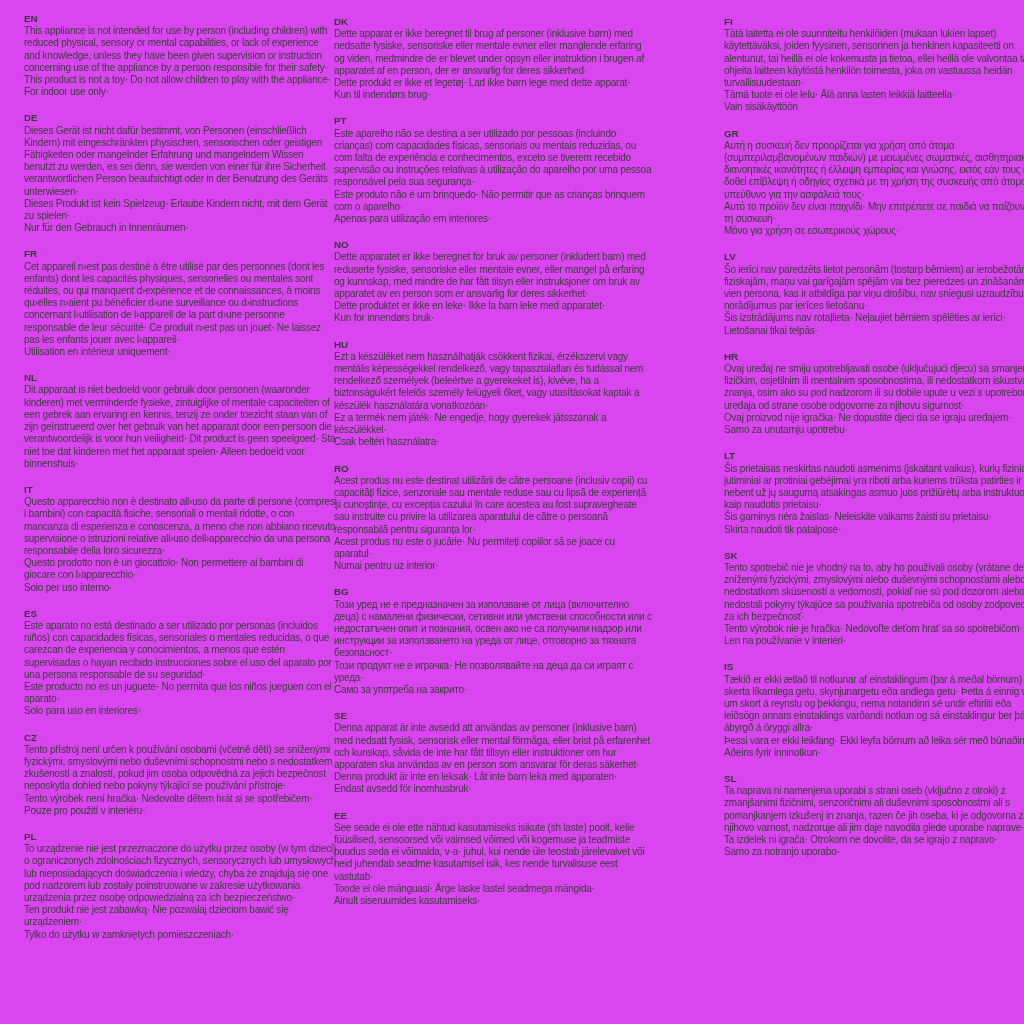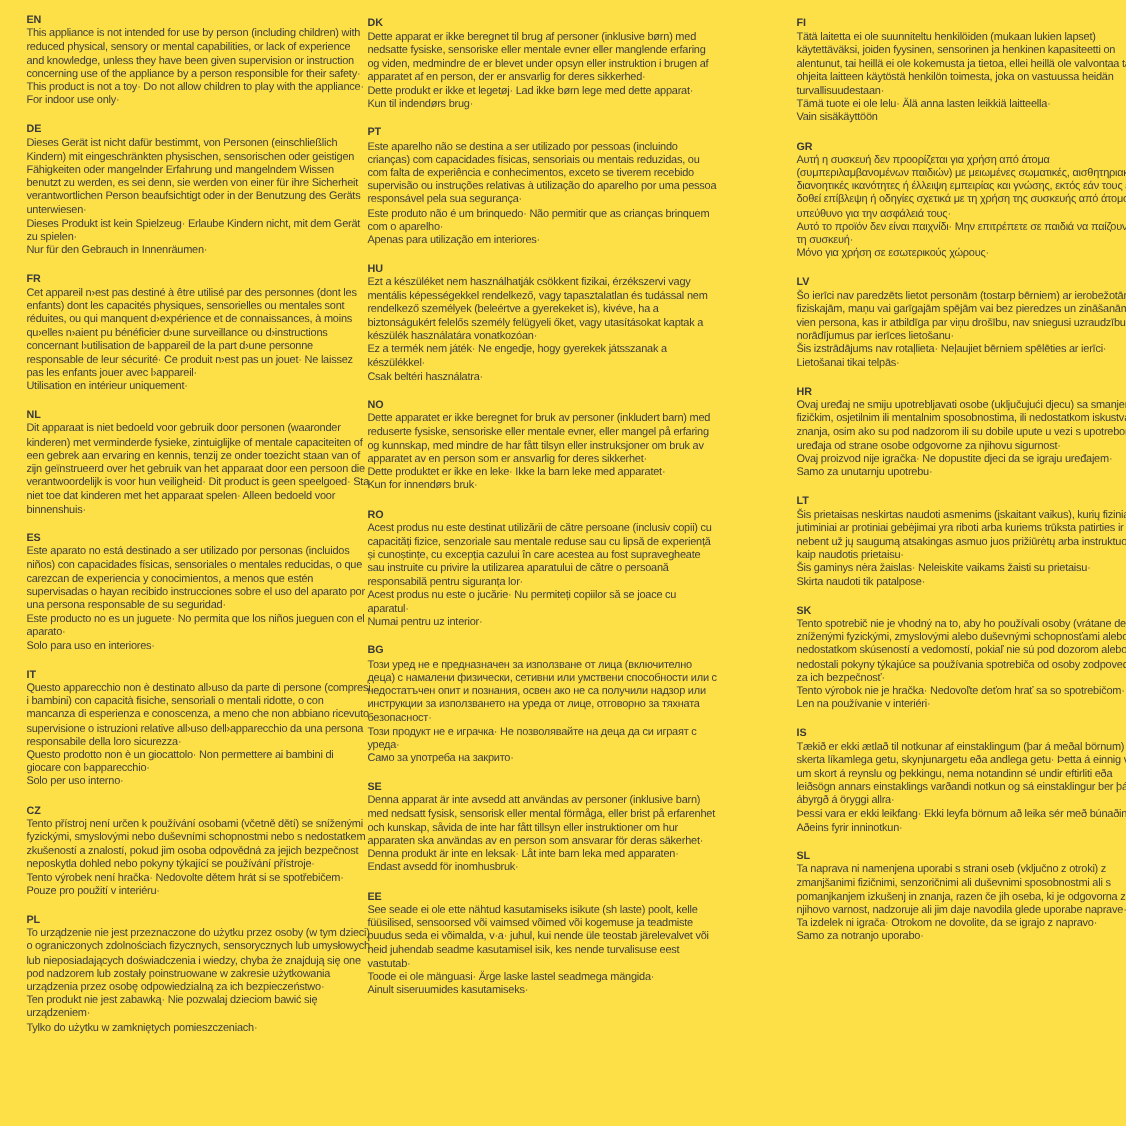--- a/index.html
+++ b/index.html
@@ -4,21 +4,21 @@
 <style>
   html, body {
     margin: 0;
     padding: 0;
     background: #ffffff;
   }
   .page {
     position: relative;
     width: 1024px;
     height: 1024px;
-    background: #fde047;
+    background: #d946ef;
     overflow: hidden;
     font-family: "Liberation Sans", sans-serif;
     color: #3d3d3d;
     -webkit-font-smoothing: antialiased;
   }
   .col {
     position: absolute;
     top: 13px;
   }
   .col-1 { left: 24px;  width: 313px; }
@@ -66,32 +66,32 @@
     <section class="block">
       <h3 class="code">FR</h3>
       <p class="txt">Cet appareil n›est pas destiné à être utilisé par des personnes (dont les enfants) dont les capacités physiques, sensorielles ou mentales sont réduites, ou qui manquent d›expérience et de connaissances, à moins qu›elles n›aient pu bénéficier d›une surveillance ou d›instructions concernant l›utilisation de l›appareil de la part d›une personne responsable de leur sécurité· Ce produit n›est pas un jouet· Ne laissez pas les enfants jouer avec l›appareil·
 Utilisation en intérieur uniquement·</p>
     </section>
     <section class="block">
       <h3 class="code">NL</h3>
       <p class="txt">Dit apparaat is niet bedoeld voor gebruik door personen (waaronder kinderen) met verminderde fysieke, zintuiglijke of mentale capaciteiten of een gebrek aan ervaring en kennis, tenzij ze onder toezicht staan van of zijn geïnstrueerd over het gebruik van het apparaat door een persoon die verantwoordelijk is voor hun veiligheid· Dit product is geen speelgoed· Sta niet toe dat kinderen met het apparaat spelen· Alleen bedoeld voor binnenshuis·</p>
     </section>
     <section class="block">
+      <h3 class="code">IT</h3>
+      <p class="txt">Questo apparecchio non è destinato all›uso da parte di persone (compresi i bambini) con capacità fisiche, sensoriali o mentali ridotte, o con mancanza di esperienza e conoscenza, a meno che non abbiano ricevuto supervisione o istruzioni relative all›uso dell›apparecchio da una persona responsabile della loro sicurezza·
+Questo prodotto non è un giocattolo· Non permettere ai bambini di giocare con l›apparecchio·
+Solo per uso interno·</p>
+    </section>
+    <section class="block">
       <h3 class="code">ES</h3>
       <p class="txt">Este aparato no está destinado a ser utilizado por personas (incluidos niños) con capacidades físicas, sensoriales o mentales reducidas, o que carezcan de experiencia y conocimientos, a menos que estén supervisadas o hayan recibido instrucciones sobre el uso del aparato por una persona responsable de su seguridad·
 Este producto no es un juguete· No permita que los niños jueguen con el aparato·
 Solo para uso en interiores·</p>
     </section>
     <section class="block">
-      <h3 class="code">IT</h3>
-      <p class="txt">Questo apparecchio non è destinato all›uso da parte di persone (compresi i bambini) con capacità fisiche, sensoriali o mentali ridotte, o con mancanza di esperienza e conoscenza, a meno che non abbiano ricevuto supervisione o istruzioni relative all›uso dell›apparecchio da una persona responsabile della loro sicurezza·
-Questo prodotto non è un giocattolo· Non permettere ai bambini di giocare con l›apparecchio·
-Solo per uso interno·</p>
-    </section>
-    <section class="block">
       <h3 class="code">CZ</h3>
       <p class="txt">Tento přístroj není určen k používání osobami (včetně dětí) se sníženými fyzickými, smyslovými nebo duševními schopnostmi nebo s nedostatkem zkušeností a znalostí, pokud jim osoba odpovědná za jejich bezpečnost neposkytla dohled nebo pokyny týkající se používání přístroje·
 Tento výrobek není hračka· Nedovolte dětem hrát si se spotřebičem·
 Pouze pro použití v interiéru·</p>
     </section>
     <section class="block">
       <h3 class="code">PL</h3>
       <p class="txt">To urządzenie nie jest przeznaczone do użytku przez osoby (w tym dzieci) o ograniczonych zdolnościach fizycznych, sensorycznych lub umysłowych lub nieposiadających doświadczenia i wiedzy, chyba że znajdują się one pod nadzorem lub zostały poinstruowane w zakresie użytkowania urządzenia przez osobę odpowiedzialną za ich bezpieczeństwo·
 Ten produkt nie jest zabawką· Nie pozwalaj dzieciom bawić się urządzeniem·
 Tylko do użytku w zamkniętych pomieszczeniach·</p>
@@ -105,32 +105,32 @@
 Dette produkt er ikke et legetøj· Lad ikke børn lege med dette apparat·
 Kun til indendørs brug·</p>
     </section>
     <section class="block">
       <h3 class="code">PT</h3>
       <p class="txt">Este aparelho não se destina a ser utilizado por pessoas (incluindo crianças) com capacidades físicas, sensoriais ou mentais reduzidas, ou com falta de experiência e conhecimentos, exceto se tiverem recebido supervisão ou instruções relativas à utilização do aparelho por uma pessoa responsável pela sua segurança·
 Este produto não é um brinquedo· Não permitir que as crianças brinquem com o aparelho·
 Apenas para utilização em interiores·</p>
     </section>
     <section class="block">
+      <h3 class="code">NO</h3>
+      <p class="txt">Dette apparatet er ikke beregnet for bruk av personer (inkludert barn) med reduserte fysiske, sensoriske eller mentale evner, eller mangel på erfaring og kunnskap, med mindre de har fått tilsyn eller instruksjoner om bruk av apparatet av en person som er ansvarlig for deres sikkerhet·
+Dette produktet er ikke en leke· Ikke la barn leke med apparatet·
+Kun for innendørs bruk·</p>
+    </section>
+    <section class="block">
       <h3 class="code">HU</h3>
       <p class="txt">Ezt a készüléket nem használhatják csökkent fizikai, érzékszervi vagy mentális képességekkel rendelkező, vagy tapasztalatlan és tudással nem rendelkező személyek (beleértve a gyerekeket is), kivéve, ha a biztonságukért felelős személy felügyeli őket, vagy utasításokat kaptak a készülék használatára vonatkozóan·
 Ez a termék nem játék· Ne engedje, hogy gyerekek játsszanak a készülékkel·
 Csak beltéri használatra·</p>
     </section>
     <section class="block">
-      <h3 class="code">NO</h3>
-      <p class="txt">Dette apparatet er ikke beregnet for bruk av personer (inkludert barn) med reduserte fysiske, sensoriske eller mentale evner, eller mangel på erfaring og kunnskap, med mindre de har fått tilsyn eller instruksjoner om bruk av apparatet av en person som er ansvarlig for deres sikkerhet·
-Dette produktet er ikke en leke· Ikke la barn leke med apparatet·
-Kun for innendørs bruk·</p>
-    </section>
-    <section class="block">
       <h3 class="code">RO</h3>
       <p class="txt">Acest produs nu este destinat utilizării de către persoane (inclusiv copii) cu capacități fizice, senzoriale sau mentale reduse sau cu lipsă de experiență și cunoștințe, cu excepția cazului în care acestea au fost supravegheate sau instruite cu privire la utilizarea aparatului de către o persoană responsabilă pentru siguranța lor·
 Acest produs nu este o jucărie· Nu permiteți copiilor să se joace cu aparatul·
 Numai pentru uz interior·</p>
     </section>
     <section class="block">
       <h3 class="code">BG</h3>
       <p class="txt">Този уред не е предназначен за използване от лица (включително деца) с намалени физически, сетивни или умствени способности или с недостатъчен опит и познания, освен ако не са получили надзор или инструкции за използването на уреда от лице, отговорно за тяхната безопасност·
 Този продукт не е играчка· Не позволявайте на деца да си играят с уреда·
 Само за употреба на закрито·</p>

